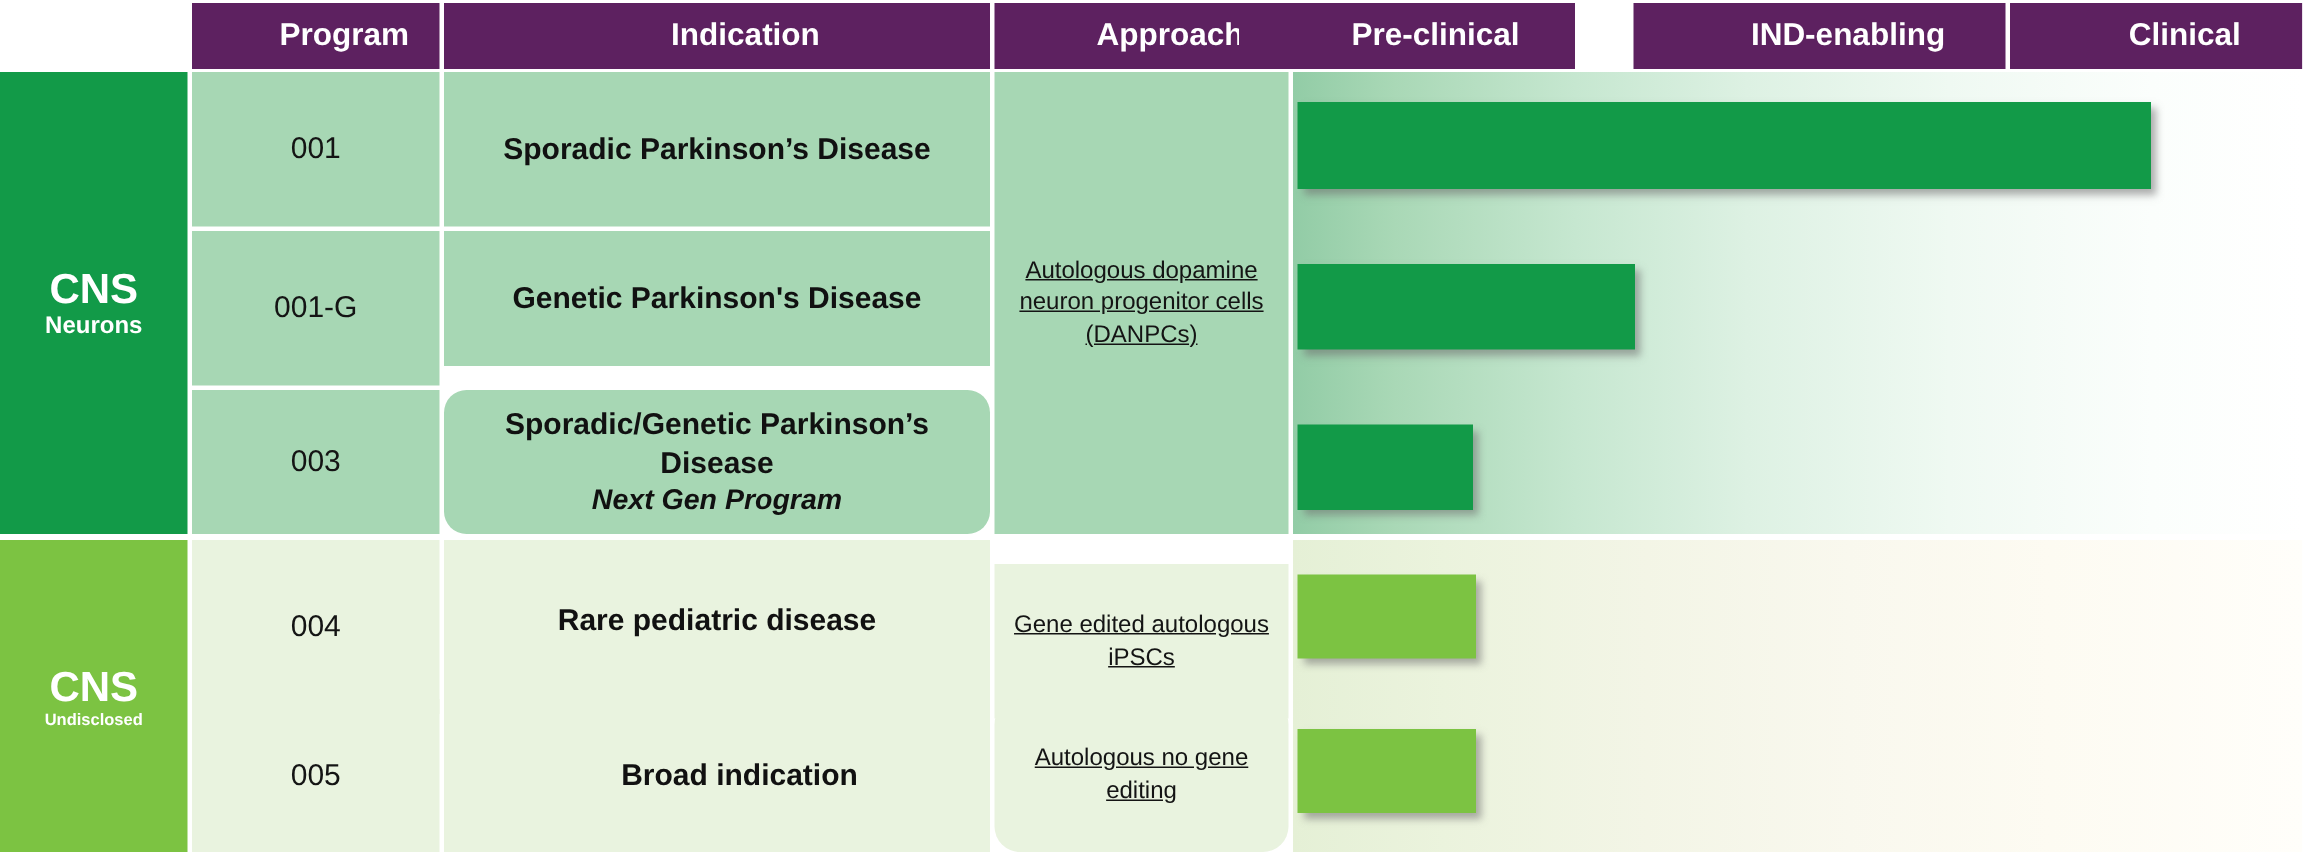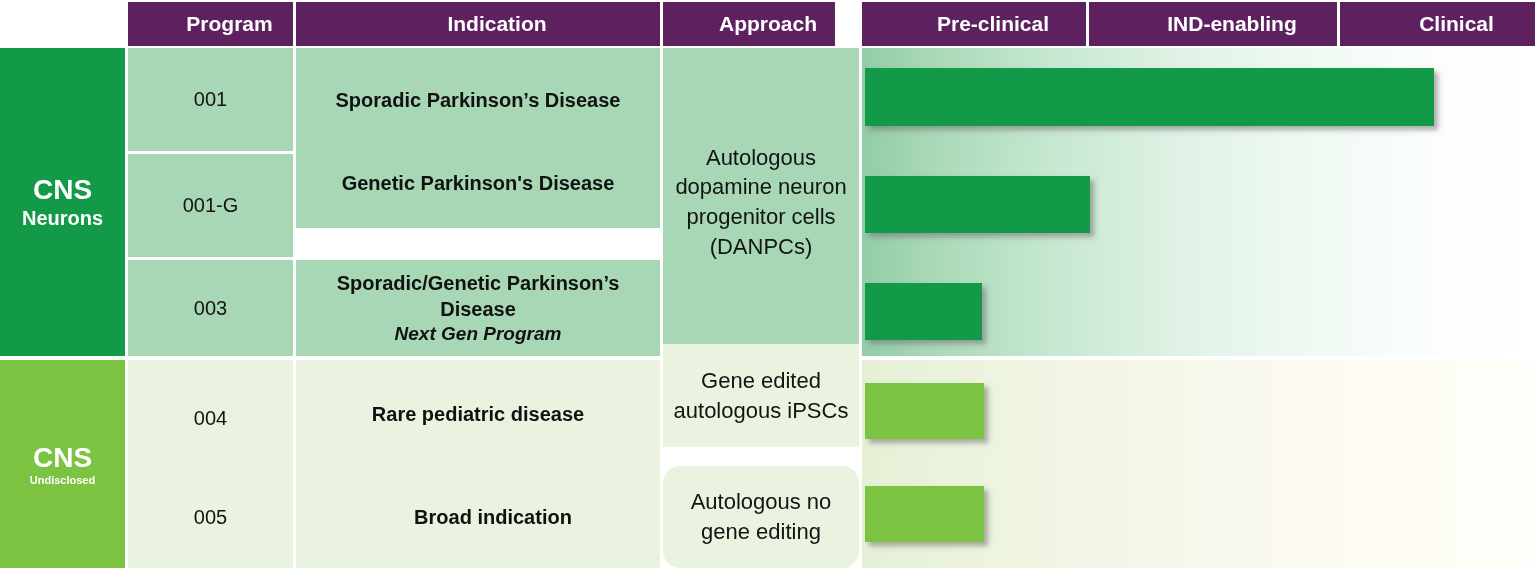--- a/index.html
+++ b/index.html
@@ -16,29 +16,29 @@
     background:var(--header-purple,#5D2160);
     color:#ffffff;font-weight:bold;font-size:21px;
     top:2px;height:44px;padding-left:38px;
   }
   
   .group{flex-direction:column;color:#ffffff;left:0;width:125px;line-height:1.15;}
   .group .g-title{font-size:28px;font-weight:bold;}
   .group .g-sub{font-weight:bold;}
   .group-top{background:var(--dark-green,#129A48);}
   .group-bottom{background:var(--light-green,#7CC342);}
-  .group-top .g-sub{font-size:20px;}
+  .group-top .g-sub{font-size:16px;}
   .group-bottom .g-sub{font-size:11px;}
   
   .c-green{background:var(--cell-green,#A7D7B4);}
   .c-light{background:var(--cell-light,#E9F3DF);}
   .prog{left:128px;width:165px;font-size:20px;color:#141414;}
   .ind{left:296px;width:364px;font-weight:bold;font-size:20px;color:#111111;flex-direction:column;line-height:1.3;padding:0 14px;}
   .ind .note{font-style:italic;font-size:19px;}
-  .app{left:663px;width:196px;font-size:22px;color:#141414;line-height:1.35;padding:0 10px;flex-direction:column;}
+  .app{left:663px;width:196px;font-size:16px;color:#141414;line-height:1.35;padding:0 10px;flex-direction:column;text-decoration:underline;}
   
   .chart{position:absolute;left:862px;width:673px;}
   .chart-top{
     top:48px;height:308px;
     background:linear-gradient(90deg,#92cca6 0%,#a9d8b6 10%,#c6e7d0 28%,#ddf1e3 45%,#eff9f2 65%,#fbfefc 85%,#ffffff 100%);
   }
   .chart-bottom{
     top:360px;height:208px;
     background:linear-gradient(90deg,#e5f0d6 0%,#ebf3dd 15%,#f3f5e6 35%,#f9f8ee 55%,#fdfbf2 75%,#fffefa 100%);
   }
@@ -52,22 +52,22 @@
   .b3{top:23px;height:56px;}
   .b4{top:126px;height:56px;}
 </style>
 </head>
 <body style="--header-purple: #5D2160; --dark-green: #129A48; --light-green: #7CC342; --cell-green: #A7D7B4; --cell-light: #E9F3DF;">
 
 <div class="canvas">
 
   <div class="cell hdr" style="left:128px;width:165px;">Program</div>
   <div class="cell hdr" style="left:296px;width:364px;">Indication</div>
-  <div class="cell hdr" style="left:663px;width:172px;">Approach</div>
-  <div class="cell hdr" style="left:862px;width:224px;">Pre-clinical</div>
+  <div class="cell hdr" style="left:663px;width:196px;">Approach</div>
+  <div class="cell hdr" style="left:826px;width:224px;">Pre-clinical</div>
   <div class="cell hdr" style="left:1089px;width:248px;">IND-enabling</div>
   <div class="cell hdr" style="left:1340px;width:195px;">Clinical</div>
 
   <div class="cell group group-top" style="top:48px;height:308px;">
     <span class="g-title">CNS</span>
     <span class="g-sub">Neurons</span>
   </div>
   <div class="cell group group-bottom" style="top:360px;height:208px;">
     <span class="g-title">CNS</span>
     <span class="g-sub">Undisclosed</span>
@@ -75,38 +75,38 @@
 
   <div class="cell prog c-green" style="top:48px;height:103px;">001</div>
   <div class="cell prog c-green" style="top:154px;height:103px;">001-G</div>
   <div class="cell prog c-green" style="top:260px;height:96px;">003</div>
   <div class="cell prog c-light" style="top:360px;height:116px;">004</div>
   <div class="cell prog c-light" style="top:466px;height:102px;">005</div>
 
   <div class="cell ind c-green" style="top:48px;height:103px;">
     <span>Sporadic Parkinson’s Disease</span>
   </div>
-  <div class="cell ind c-green" style="top:138px;height:90px;">
+  <div class="cell ind c-green" style="top:154px;height:90px;">
     <span>Genetic Parkinson's Disease</span>
   </div>
-  <div class="cell ind c-green" style="top:260px;height:96px;">
+  <div class="cell ind c-green" style="top:260px;height:96px;border-radius:15px;">
     <span>Sporadic/Genetic Parkinson’s Disease</span>
     <span class="note">Next Gen Program</span>
   </div>
   <div class="cell ind c-light" style="top:360px;height:108px;">
     <span>Rare pediatric disease</span>
   </div>
   <div class="cell ind c-light" style="top:466px;height:102px;padding-left:44px;">
     <span>Broad indication</span>
   </div>
 
   <div class="cell app c-green" style="top:48px;height:308px;">
     <span>Autologous dopamine neuron progenitor cells (DANPCs)</span>
   </div>
-  <div class="cell app c-light" style="top:344px;height:103px;">
+  <div class="cell app c-light" style="top:376px;height:103px;">
     <span>Gene edited autologous iPSCs</span>
   </div>
   <div class="cell app c-light" style="top:466px;height:102px;border-radius:17px;">
     <span>Autologous no gene editing</span>
   </div>
 
   <div class="chart chart-top">
     <div class="bar b0" style="width: 84.5%; background: rgb(18, 154, 72);"></div>
     <div class="bar b1" style="width: 33.5%; background: rgb(18, 154, 72);"></div>
     <div class="bar b2" style="width: 17.4%; background: rgb(18, 154, 72);"></div>

